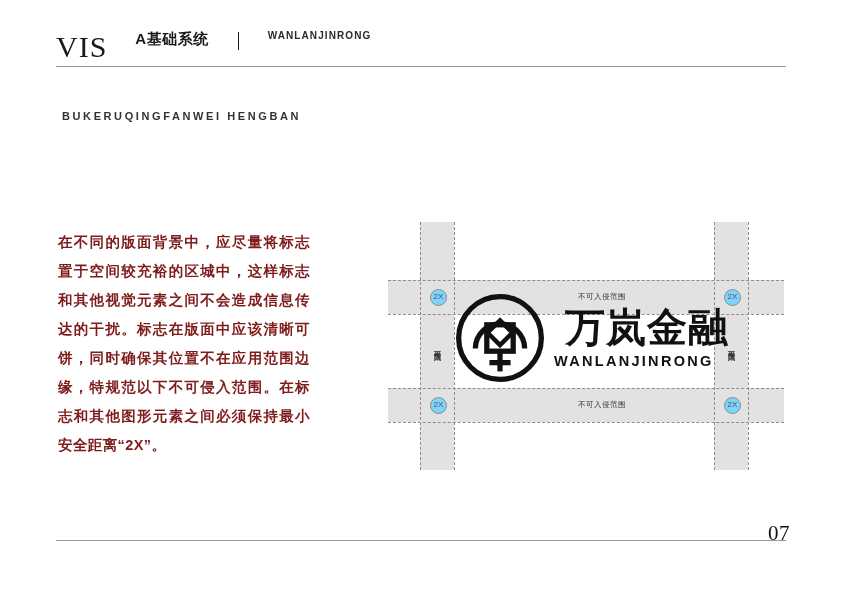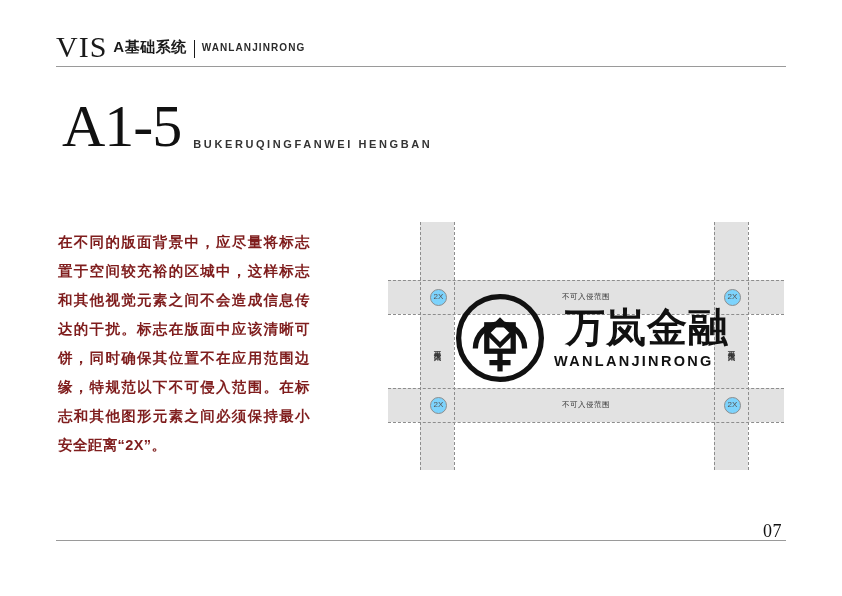--- a/index.html
+++ b/index.html
@@ -21,22 +21,22 @@
   
   .header {
     position: absolute;
     left: 56px;
     top: 30px;
     width: 730px;
     height: 36px;
   }
   .header-inner {
     display: flex;
-    align-items: center;
-    gap: 2px;
+    align-items: flex-start;
+    gap: 24px;
     white-space: nowrap;
   }
   .vis {
     font-family: "Liberation Serif", serif;
     font-size: 30px;
     letter-spacing: 1px;
     color: #1a1a1a;
     font-weight: 400;
   }
   .header-cn {
@@ -149,20 +149,21 @@
     position: absolute;
     font-size: 7.5px;
     color: #333;
     letter-spacing: 0.5px;
     white-space: nowrap;
   }
   .band-label.h {
     left: 0;
     width: 396px;
     text-align: center;
+    padding-left: 16px;
   }
   .band-label.h.top { top: 70px; }
   .band-label.h.bottom { top: 178px; }
   .band-label.v {
     writing-mode: vertical-rl;
     top: 0;
     height: 248px;
     width: 34px;
     display: flex;
     align-items: center;
@@ -239,45 +240,44 @@
   .footer-rule {
     position: absolute;
     left: 56px;
     top: 540px;
     width: 730px;
     height: 1px;
     background: #9a9a9a;
   }
   .page-num {
     position: absolute;
-    right: 60px;
+    right: 52px;
     top: 521px;
     font-family: "Liberation Serif", serif;
-    font-size: 18px;
+    font-size: 21px;
     color: #111;
     letter-spacing: 0.5px;
   }
 </style>
 </head>
 <body>
 
 <div class="page">
 
   <div class="header">
     <div class="header-inner">
       <span class="vis">VIS</span>
       <span class="header-cn">A基础系统</span>
       <span class="header-divider"></span>
       <span class="header-en">WANLANJINRONG</span>
     </div>
   </div>
   <div class="header-rule"></div>
 
   <div class="title-block">
-    <div class="code">A1-5</div>
     <div class="title-texts">
       <div class="title-en">BUKERUQINGFANWEI HENGBAN</div>
     </div>
   </div>
 
   <div class="body-text">在不同的版面背景中，应尽量将标志置于空间较充裕的区城中，这样标志和其他视觉元素之间不会造成信息传达的干扰。标志在版面中应该清晰可饼，同时确保其位置不在应用范围边缘，特规范以下不可侵入范围。在标志和其他图形元素之间必须保持最小安全距离“2X”。</div>
 
   <div class="diagram">
     <div class="band band-h top"></div>
     <div class="band band-h bottom"></div>

